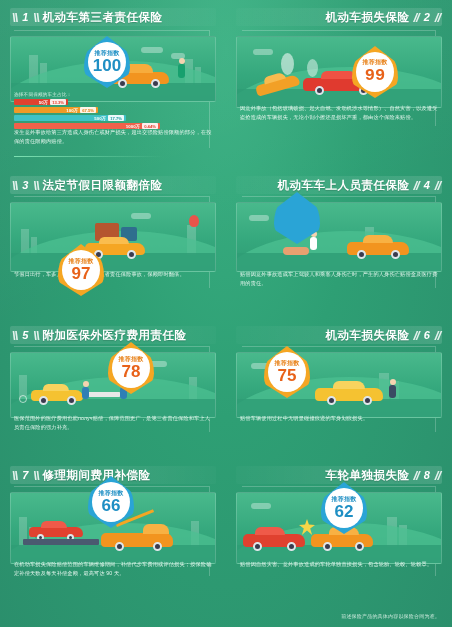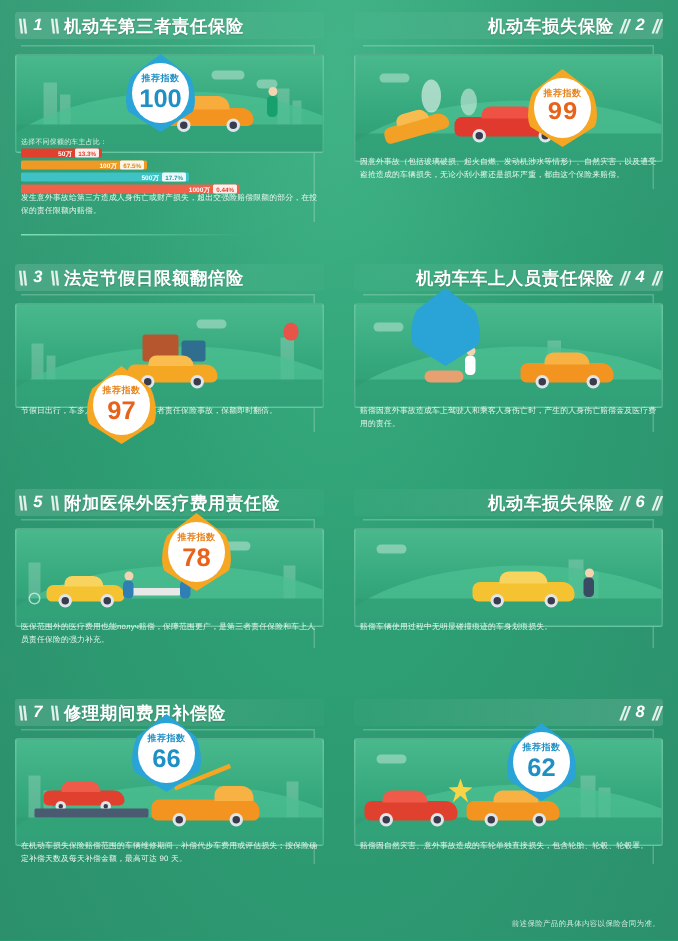--- a/index.html
+++ b/index.html
@@ -445,20 +445,27 @@
         </div>
 
         <div class="person" style="left:150px;bottom:16px;width:12px;height:22px;">
           <div class="p-head" style="left:3px;top:0;background:#f4d3b0;"></div>
           <div class="p-body" style="left:2px;top:6px;background:#3a4a63;height:13px;"></div>
         </div>
       </div>
 
       <div class="desc" style="top:96px;">赔偿车辆使用过程中无明显碰撞痕迹的车身划痕损失。</div>
 
+      <div class="badge" style="left:38px;top:28px;">
+        <div class="drop"></div>
+        <div class="inner">
+          <div class="b-lab">推荐指数</div>
+          <div class="b-val">75</div>
+        </div>
+      </div>
     </div>
 
     <div class="card">
       <div class="hdr left">
         <div class="hdr-bg"></div>
         <span class="slash">\\</span>
         <span class="num-badge">7</span>
         <span class="slash">\\</span>
         <span class="hdr-title">修理期间费用补偿险</span>
       </div>
@@ -495,20 +502,21 @@
         <div class="inner">
           <div class="b-lab">推荐指数</div>
           <div class="b-val">66</div>
         </div>
       </div>
     </div>
 
     <div class="card">
       <div class="hdr right">
         <div class="hdr-bg"></div>
+        <span class="hdr-title">车轮单独损失险</span>
         <span class="slash">//</span>
         <span class="num-badge">8</span>
         <span class="slash">//</span>
       </div>
       <div class="connector" style="left:16px;top:28px;width:194px;height:90px;"></div>
 
       <div class="panel" style="height:72px;margin-top:6px;">
         <div class="cloud" style="left:14px;top:10px;width:20px;"></div>
         <div class="bldg" style="left:150px;bottom:16px;width:10px;height:30px;"></div>
         <div class="bldg" style="left:162px;bottom:16px;width:8px;height:22px;"></div>
@@ -527,21 +535,21 @@
         <div class="car" style="left:74px;bottom:16px;width:62px;height:20px;">
           <div class="car-body" style="left:0;bottom:0;width:62px;height:13px;background:#f2941f;"></div>
           <div class="car-top" style="left:18px;bottom:12px;width:30px;height:8px;background:#f8b143;"></div>
           <div class="wheel" style="left:12px;"></div>
           <div class="wheel" style="left:44px;"></div>
         </div>
       </div>
 
       <div class="desc" style="top:102px;">赔偿因自然灾害、意外事故造成的车轮单独直接损失，包含轮胎、轮毂、轮毂罩。</div>
 
-      <div class="badge blue" style="left:112px;top:24px;text-decoration:underline;">
+      <div class="badge blue" style="left:95px;top:24px;text-decoration:underline;">
         <div class="drop"></div>
         <div class="inner">
           <div class="b-lab">推荐指数</div>
           <div class="b-val">62</div>
         </div>
       </div>
     </div>
 
   </div>
 

